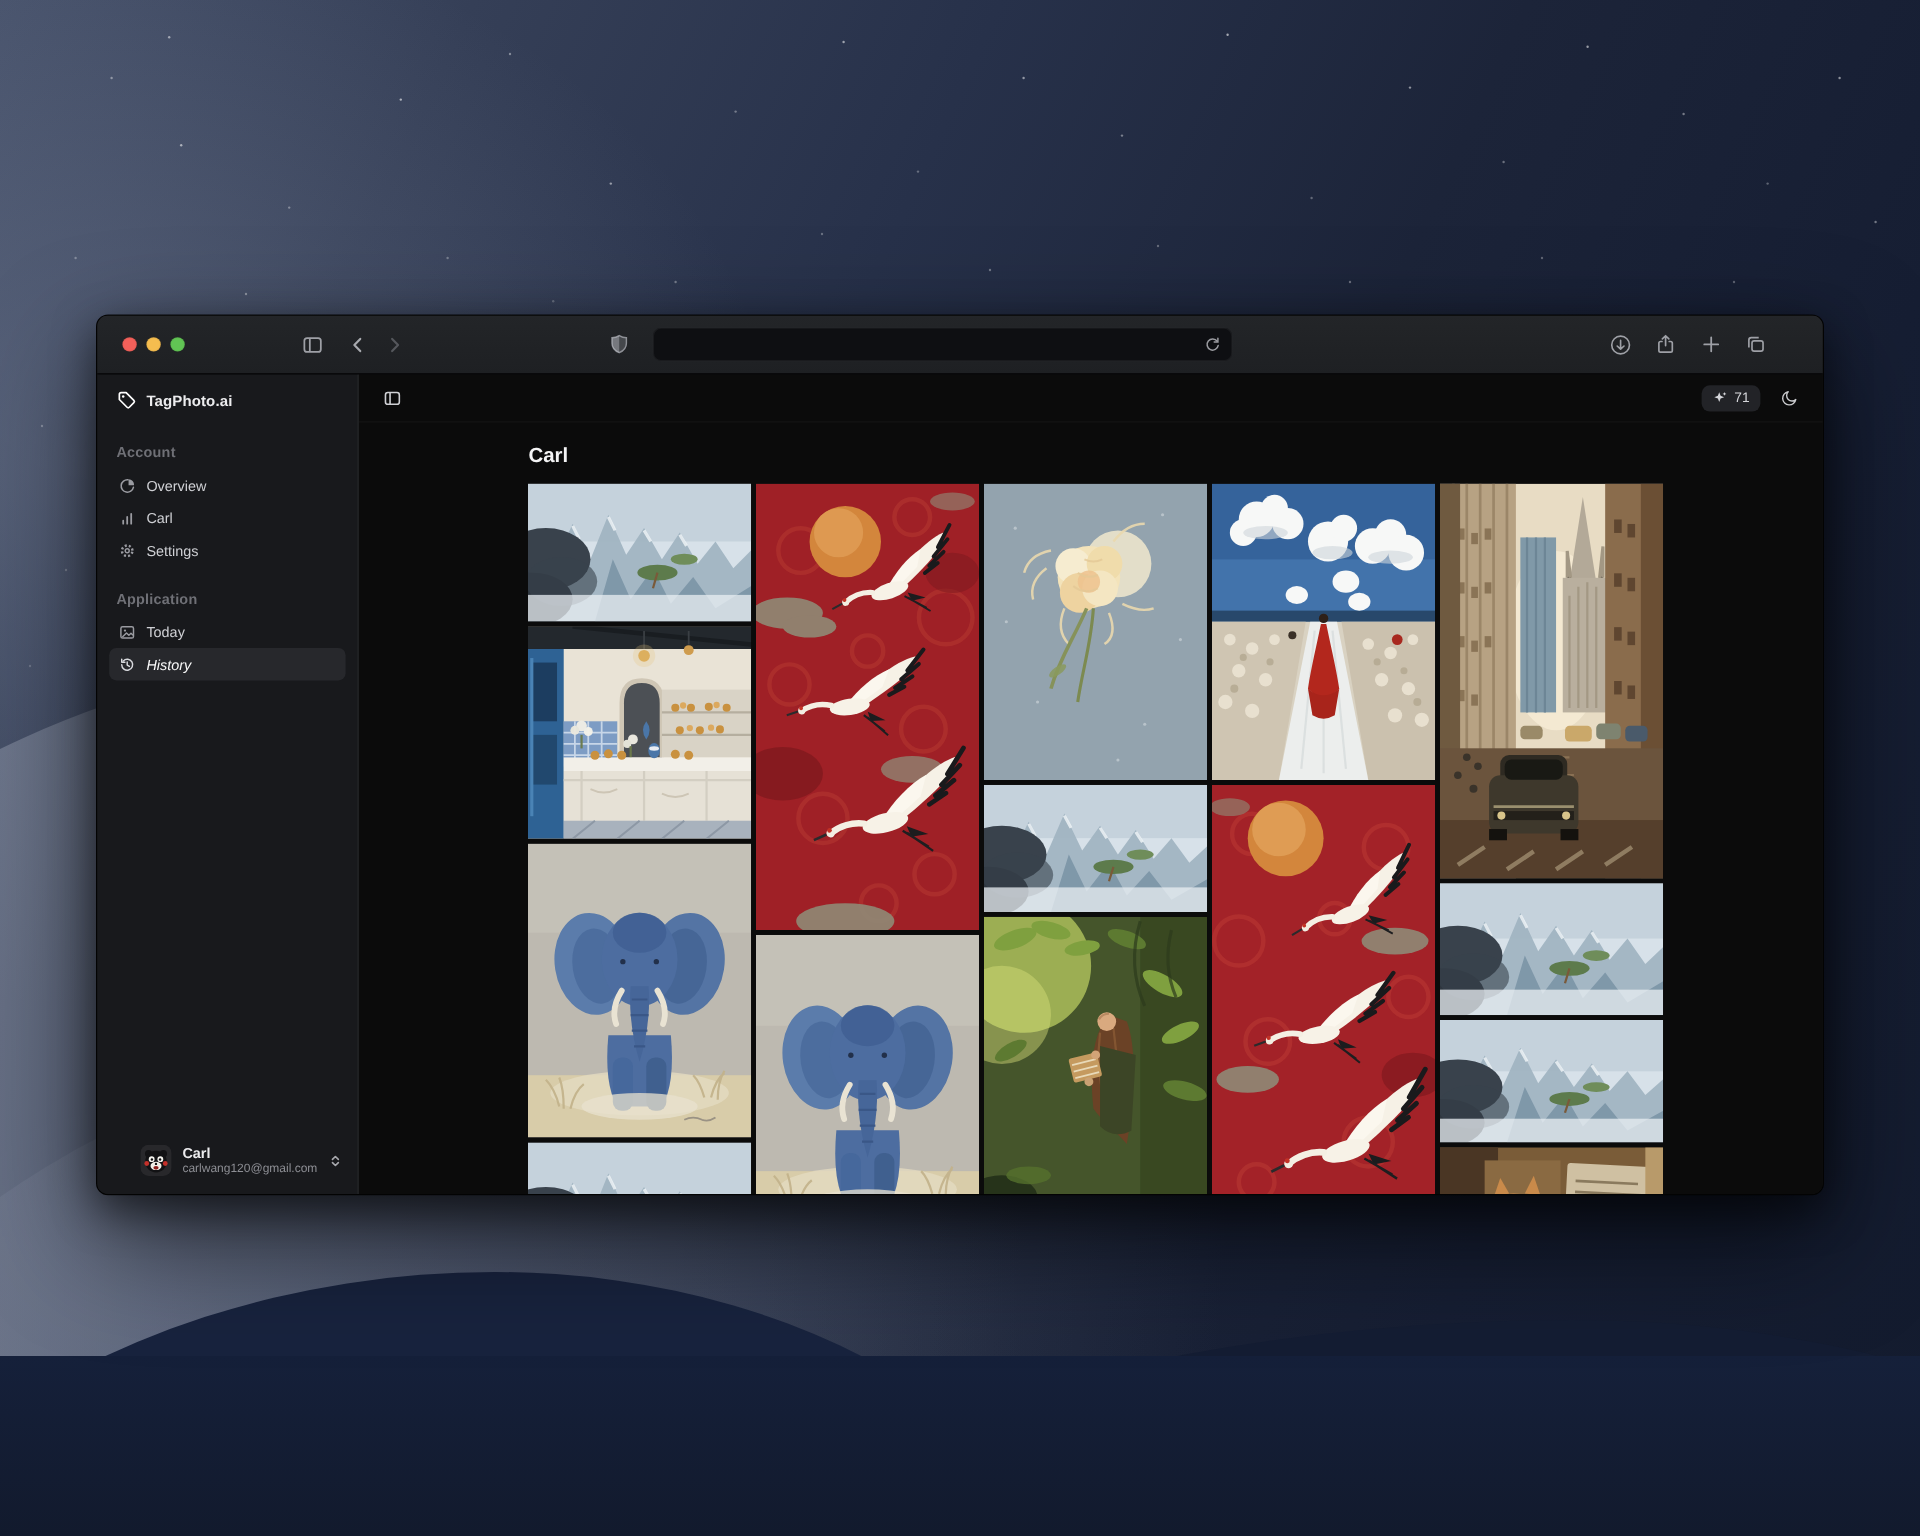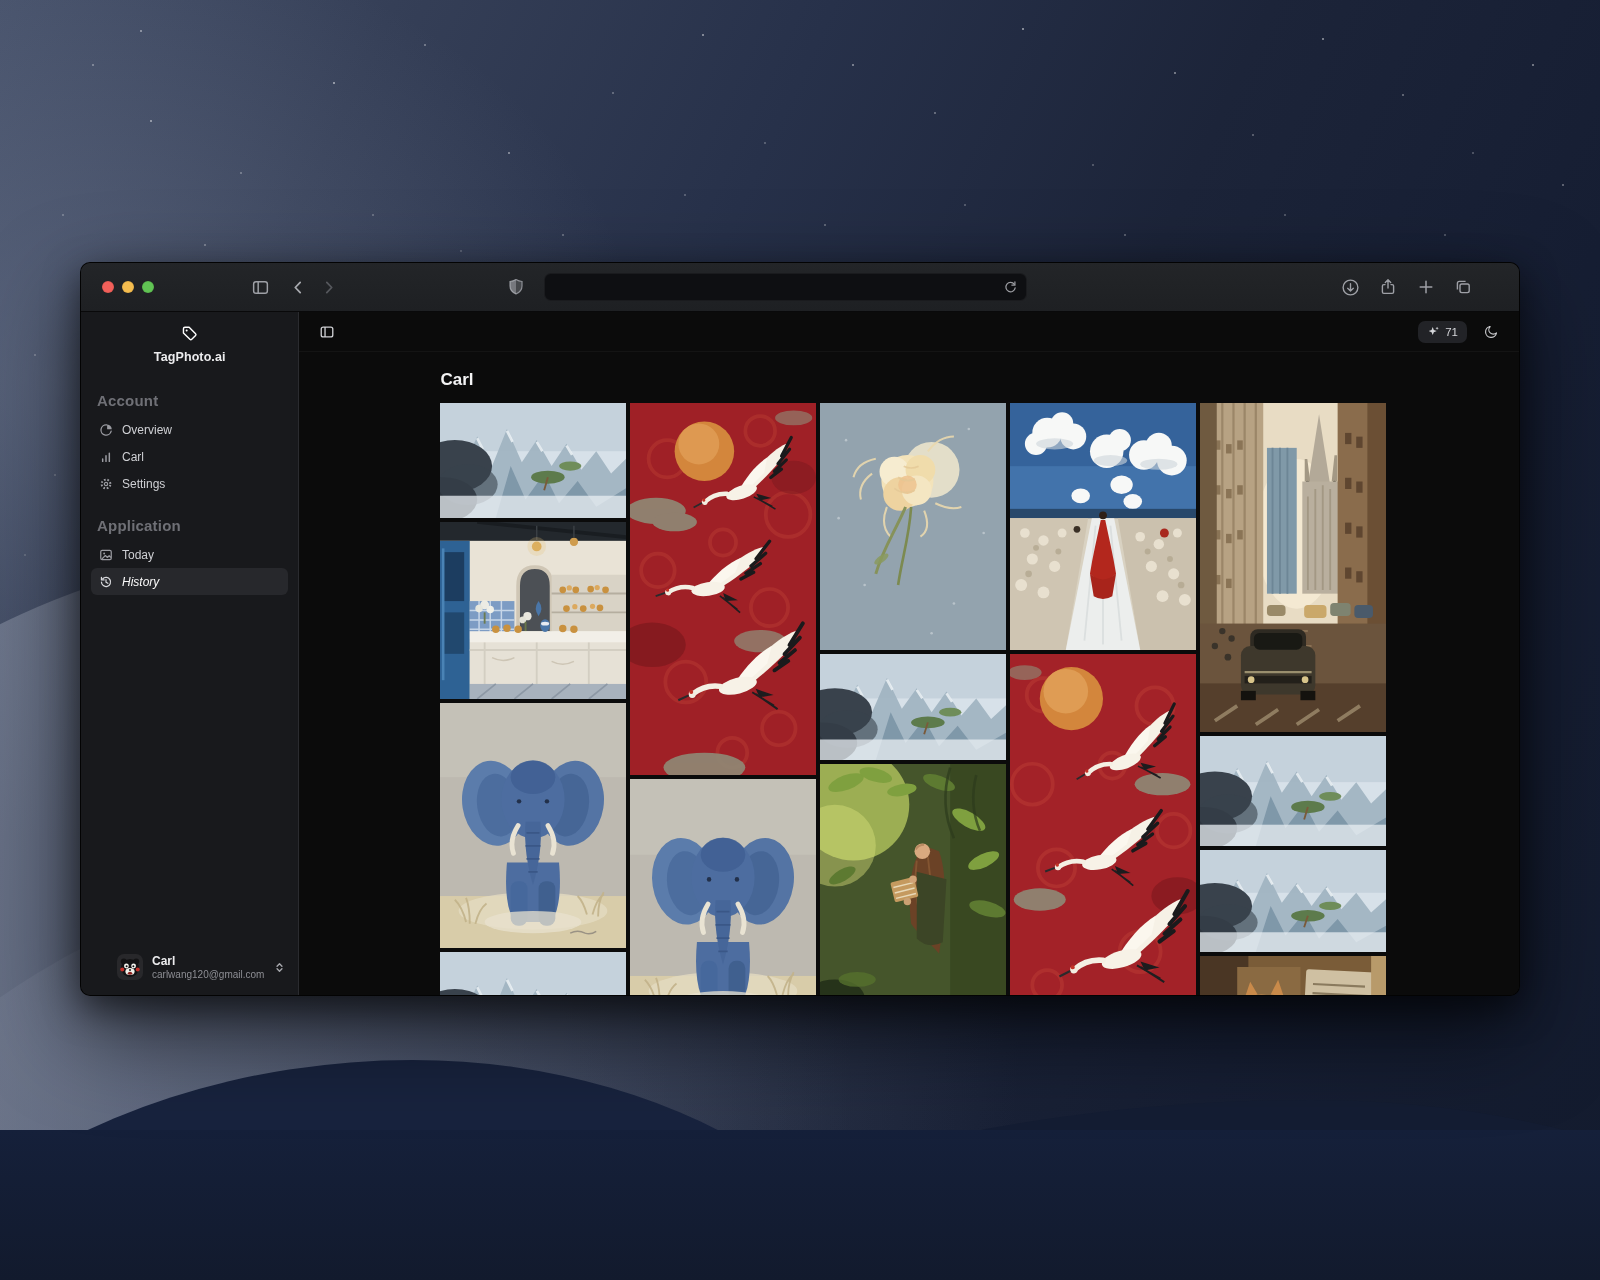--- a/index.html
+++ b/index.html
@@ -39,24 +39,24 @@
   .light.green { left:61px; background:#61c454; box-shadow:inset 0 0 1px rgba(0,0,0,.3); }
   .tb-btn { width:22px; height:22px; top:13px; border-radius:5px; cursor:default; }
   .urlbar { position:absolute; left:463px; top:10px; width:483px; height:28px; border-radius:7px;
     background:#0e0f12; border:1px solid rgba(255,255,255,.05); display:flex; align-items:center; justify-content:flex-end; padding:0 8px; color:#9a9ba0; }
 
   
   .app { flex:1; display:flex; min-height:0; }
 
   
   .sidebar { flex:0 0 185px; background:#18191c; border-right:1px solid #2a2b2f; display:flex; flex-direction:column; color:#d6d7da; }
-  .brand { display:flex; align-items:center; gap:8px; padding:13px 16px 4px;flex-direction:column; }
+  .brand { display:flex; align-items:center; gap:8px; padding:13px 16px 4px; }
   .brand-label { font-size:12.5px; font-weight:700; color:#ececee; letter-spacing:.1px; }
   .nav { padding:14px 10px 0; }
-  .nav-section-title { font-size:15px; font-weight:600; color:#6f7076; padding:0 6px; margin:10px 0 7px; letter-spacing:.2px; }
+  .nav-section-title { font-size:12px; font-weight:600; color:#6f7076; padding:0 6px; margin:10px 0 7px; letter-spacing:.2px; }
   .nav-item { display:flex; align-items:center; gap:9px; height:27px; padding:0 8px; border-radius:6px; color:#cfd0d4; cursor:default; }
   .nav-item .ni-label { font-size:12px;text-align:center; }
   .nav-item .ni-icon { color:#9a9ba1; display:flex; }
   .nav-item.active { background:#27282c; color:#fafafa;font-style:italic; }
   .nav-item.active .ni-icon { color:#d8d9dd; }
   .sidebar-spacer { flex:1; }
   .user { display:flex; align-items:center; gap:9px; padding:10px 12px 14px; cursor:default;margin-left:24px; }
   .user-meta { flex:1; min-width:0; }
   .user-name { font-size:12px; font-weight:700; color:#ececee; line-height:1.25; }
   .user-email { font-size:10px; color:#8d8e94; line-height:1.25; }

